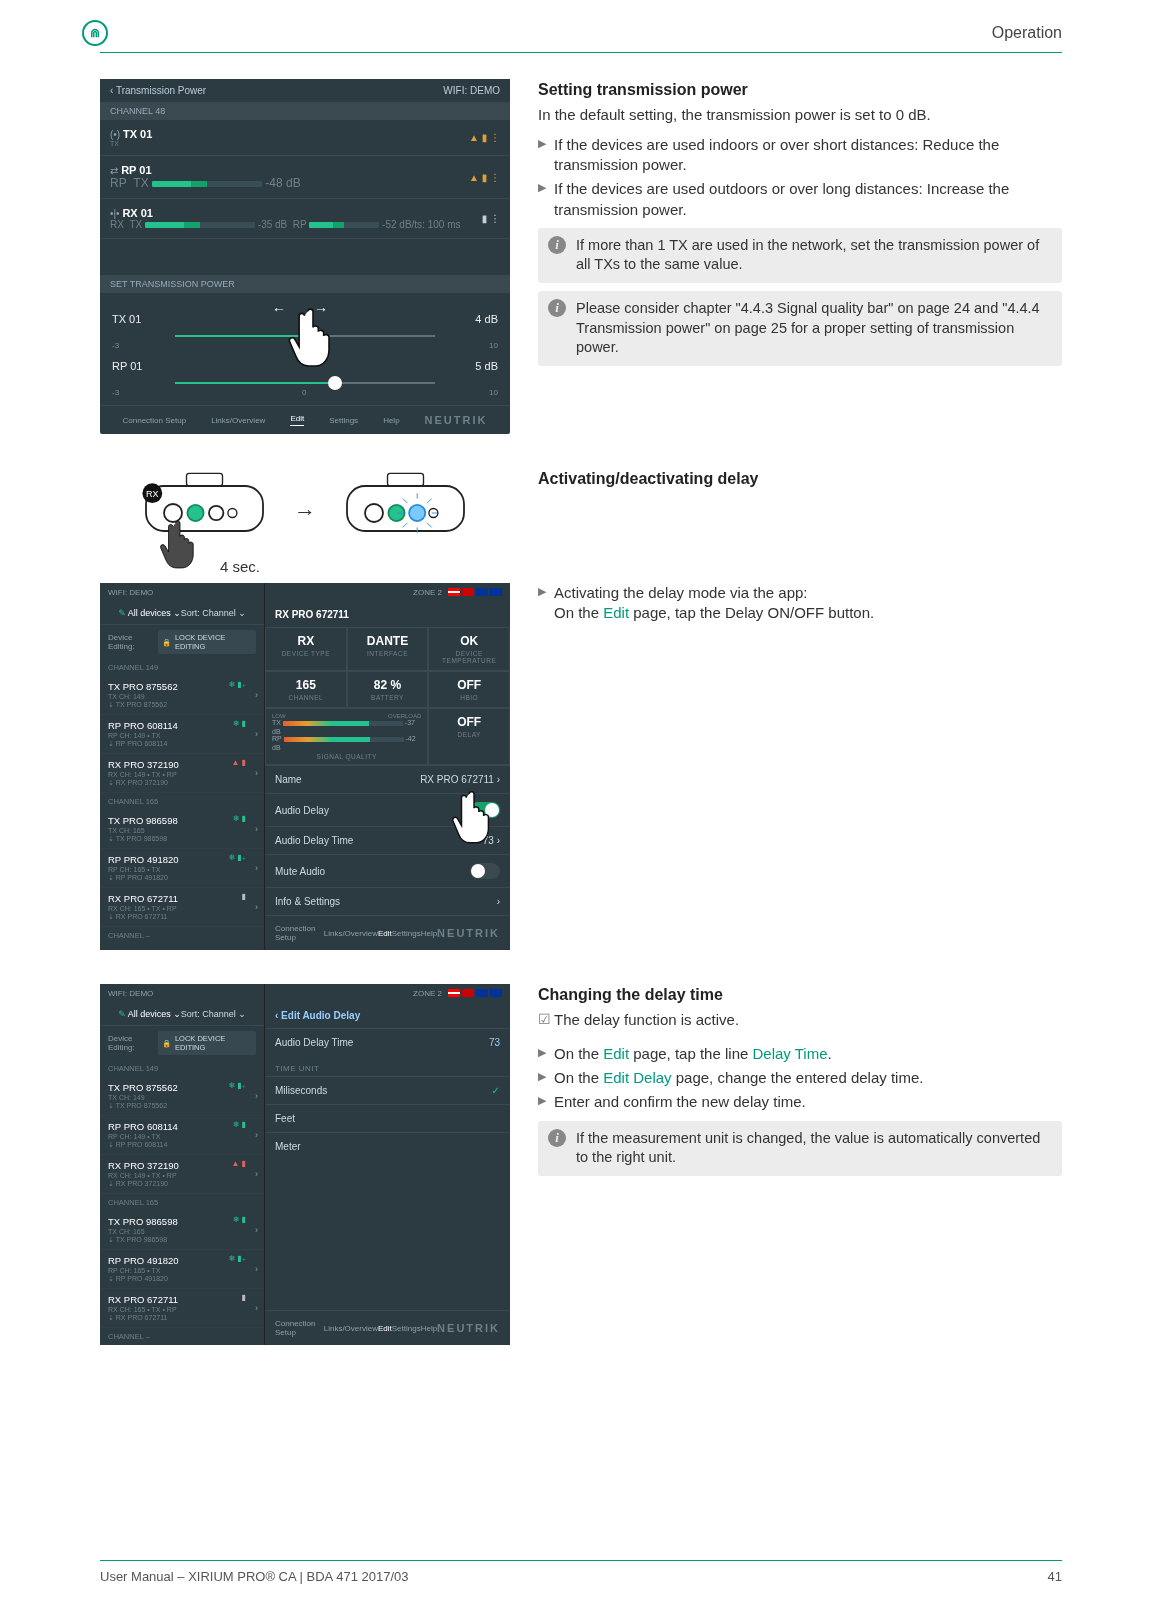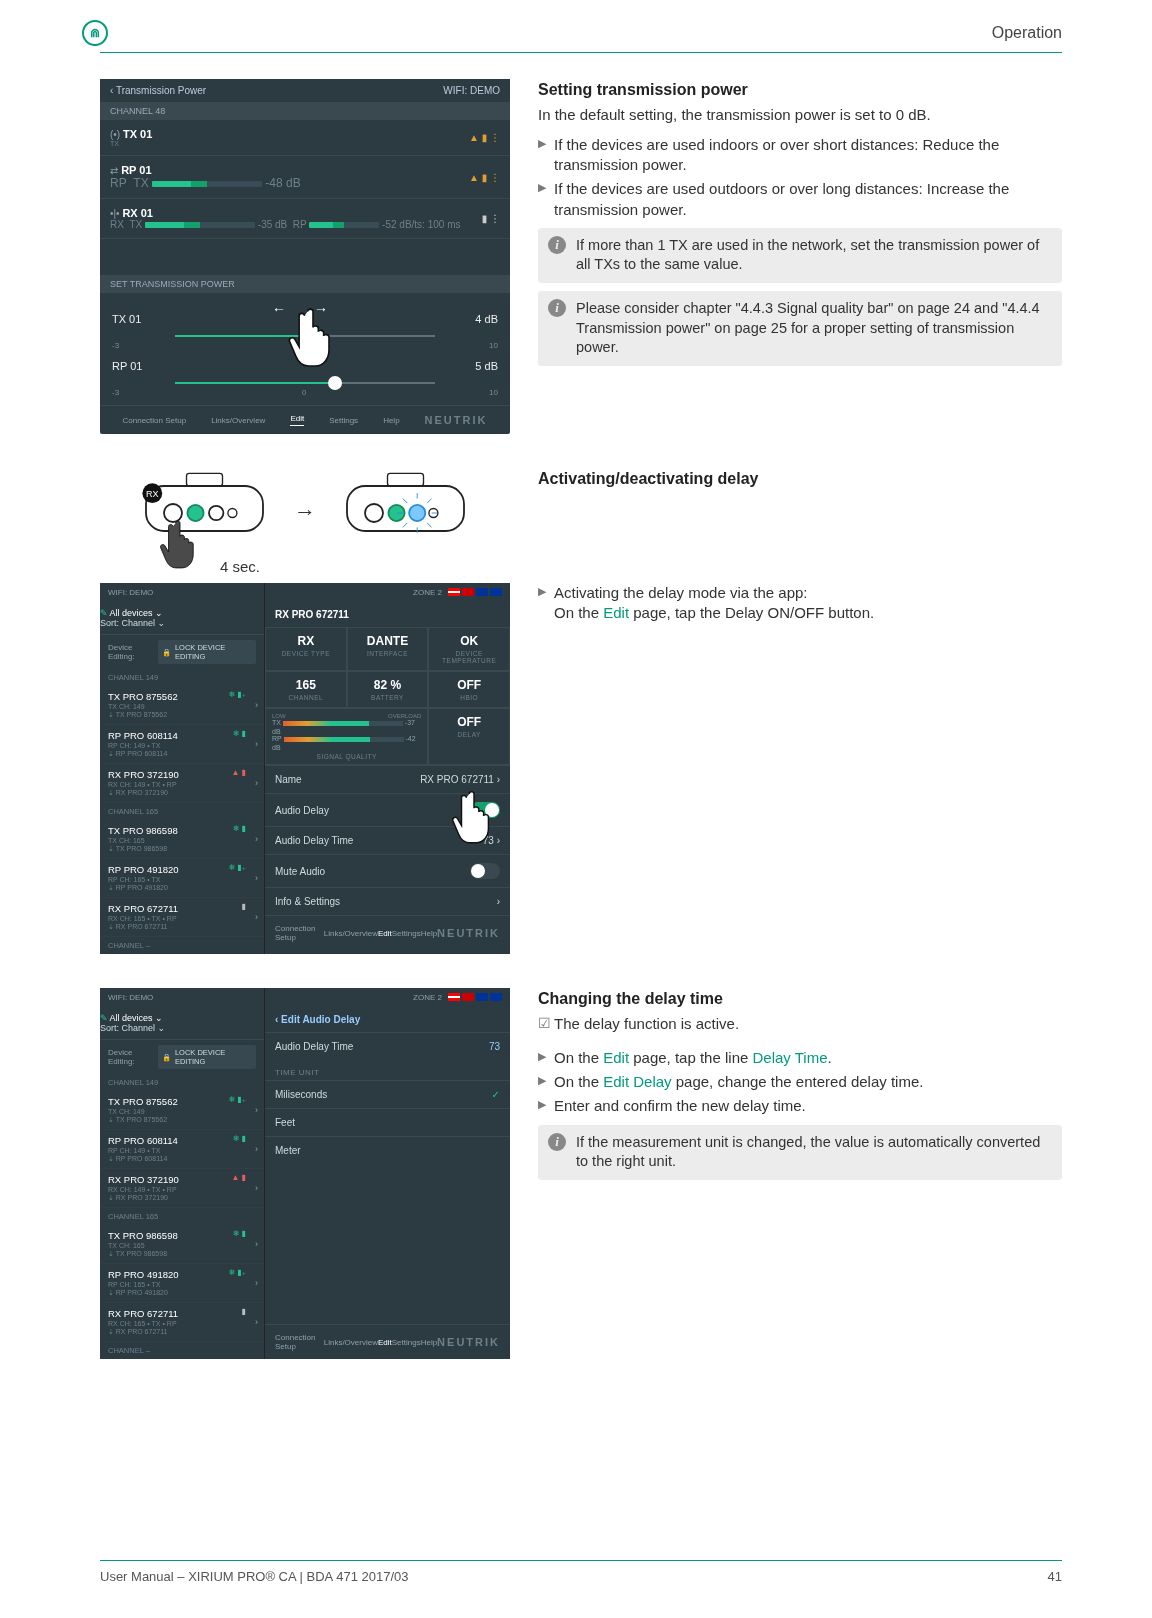--- a/index.html
+++ b/index.html
@@ -94,21 +94,21 @@
   .link { color:#009b7d; }
 
   
   .diagram-fig { width:410px; display:flex; align-items:center; justify-content:center; gap:22px; }
   .device-svg { width:135px; }
   .arrow-big { font-size:22px; color:#333; }
 
   
   .app2 { display:flex; width:410px; background:#2c3a42; font-size:9px; color:#cdd; position:relative;}
   .sidebar2 { width:165px; border-right:1px solid #222; }
-  .side-top { padding:6px 0; display:flex; justify-content:center; border-bottom:1px solid #384850;flex-direction:column;}
+  .side-top { padding:6px 0; display:flex; justify-content:center; border-bottom:1px solid #384850;}
   .side-top .pen { color:#25c28d; }
   .lockbtn { background:#384850; padding:3px 5px; border-radius:2px; font-size:7.5px; display:flex; align-items:center; gap:3px; }
   .side-section { color:#6e8088; font-size:7.5px; padding:4px 8px; }
   .side-item { padding:5px 8px; border-bottom:1px solid #323e45; display:flex; flex-direction:column; gap:1px; position:relative;}
   .side-item .name { color:#fff; font-weight:normal; font-size:9.5px; }
   .side-item .info { color:#6e8088; font-size:7px; }
   .side-chev { position:absolute; right:6px; top:50%; transform:translateY(-50%); color:#8ea0a8; }
   .status-icons { position:absolute; right:18px; top:4px; font-size:8px; color:#25c28d; display:flex; gap:2px;}
   .main2 { flex:1; display:flex; flex-direction:column; }
   .main-title { background:#2c3a42; padding:7px 10px; color:#fff; font-weight:bold; font-size:10px; }

